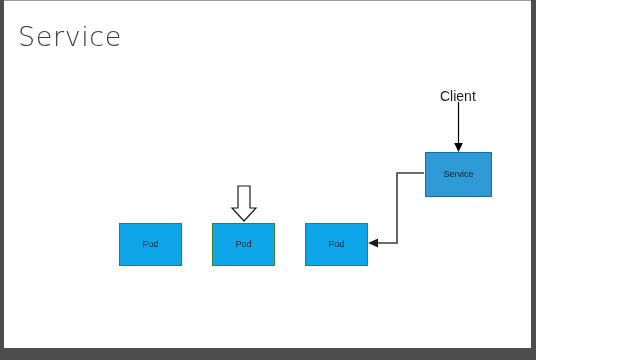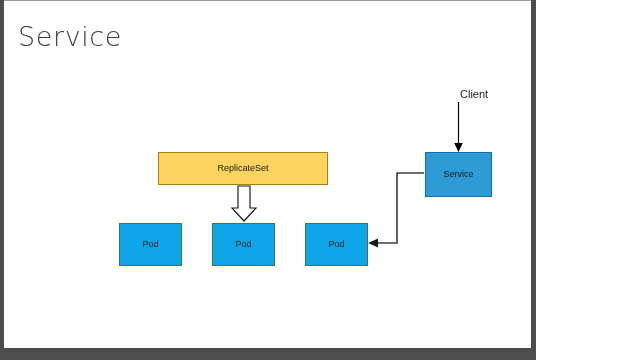--- a/index.html
+++ b/index.html
@@ -111,23 +111,23 @@
     top: 152px;
     width: 67px;
     height: 45px;
     background: #2e9bd6;
     border: 1px solid #1a6ca5;
   }
 
   
   #client-label {
     position: absolute;
-    left: 460px;
+    left: 440px;
     top: 88px;
-    font-size: 11px;
+    font-size: 14px;
     color: #1b1b1b;
     white-space: nowrap;
   }
 </style>
 </head>
 <body>
 
 <div id="slide-root">
 
   <div id="page-surface"></div>
@@ -153,23 +153,20 @@
       </g>
 
       <g>
         <path d="M 424 173 L 397 173 L 397 243 L 377 243" fill="none" stroke="#3f3f3f" stroke-width="1.6" stroke-linejoin="miter" stroke-linecap="butt"></path>
         <polygon points="368,243 378,238.4 378,247.6" fill="#1b1b1b"></polygon>
       </g>
     </svg>
 
     <div id="client-label">Client</div>
 
-    <div class="node node-replicaset">
-      <span>ReplicateSet</span>
-    </div>
 
     <div class="node node-pod" id="pod-1">
       <span>Pod</span>
     </div>
 
     <div class="node node-pod" id="pod-2">
       <span>Pod</span>
     </div>
 
     <div class="node node-pod" id="pod-3">

